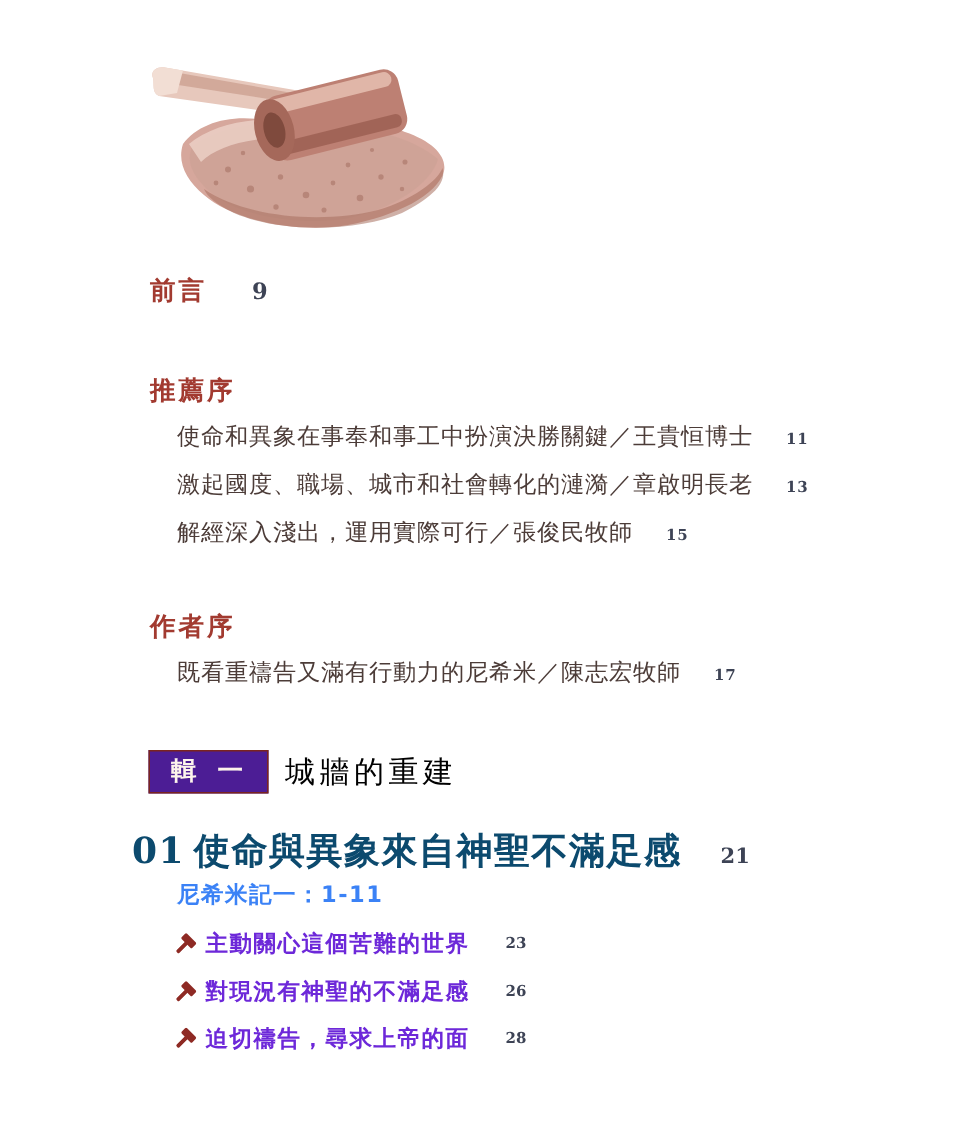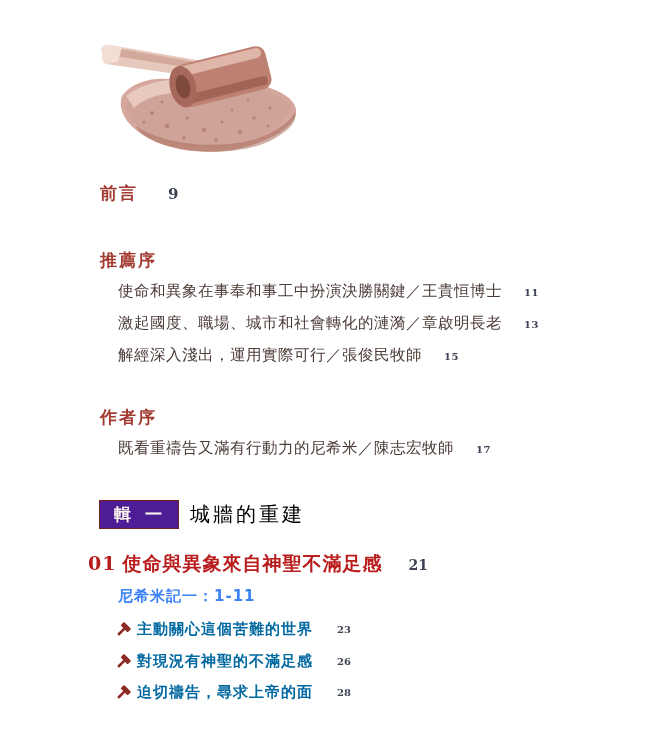--- a/index.html
+++ b/index.html
@@ -38,38 +38,38 @@
     font-size:17px;font-weight:bold;letter-spacing:4px;
     padding:3px 12px 4px 14px;line-height:20px;
   }
   .part-title{
     margin-left:11px;font-size:20px;color:#000000;letter-spacing:3px;font-weight:400;
   }
 
   
   .chapter{position:absolute;left:88px;top:551px;white-space:nowrap;}
   .chapter-num,.chapter-title{
-    font-size:19px;font-weight:bold;color:#b91c1c;letter-spacing:1px;
+    font-size:24px;font-weight:bold;color:#0c4a6e;letter-spacing:1px;
   }
   .chapter-num{margin-right:6px;}
   .chapter .page-num{margin-left:26px;font-size:14px;}
 
   .scripture{
     position:absolute;left:118px;top:587px;
     font-family:"DejaVu Sans","Liberation Sans",sans-serif;
     font-size:15px;font-weight:bold;color:#3b82f6;letter-spacing:1px;
   }
 
   
   .point{
     position:absolute;left:115px;display:flex;align-items:center;white-space:nowrap;
     font-family:"DejaVu Sans","Liberation Sans",sans-serif;
   }
   .point .txt{
-    margin-left:6px;font-size:15px;font-weight:bold;color:#0369a1;letter-spacing:1px;
+    margin-left:6px;font-size:15px;font-weight:bold;color:#6d28d9;letter-spacing:1px;
   }
   .point .page-num{margin-left:24px;}
   .bullet-icon{width:16px;height:16px;flex:0 0 16px;}
 </style>
 </head>
 <body>
 
 <div class="page">
 
   <div class="illus">

